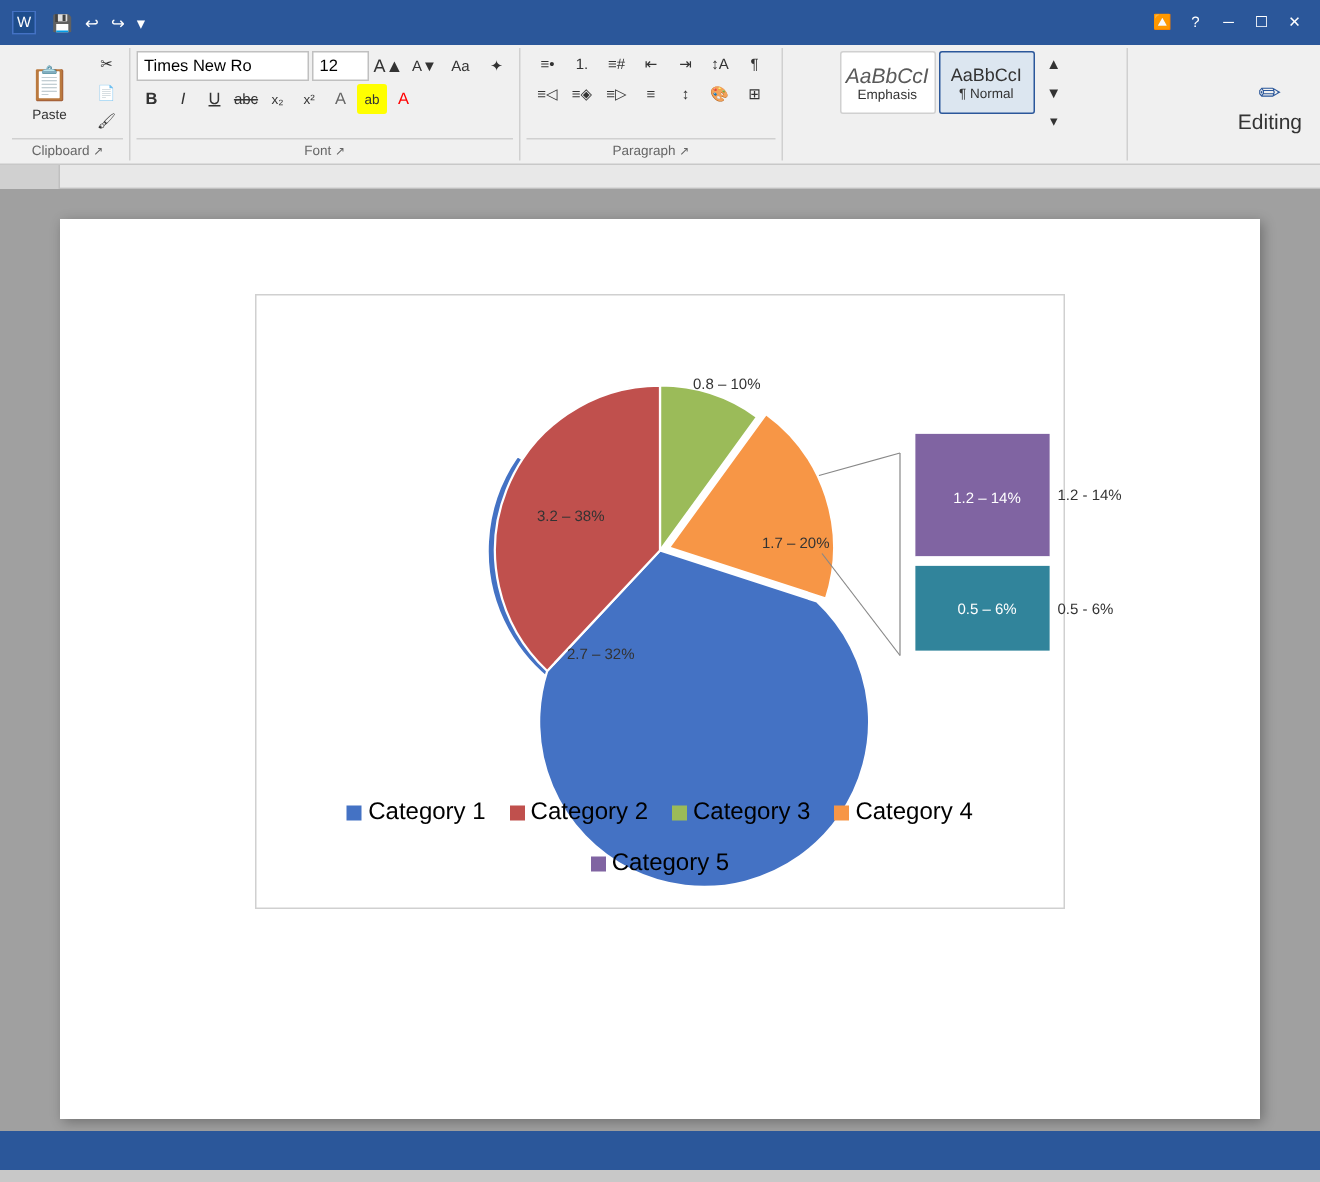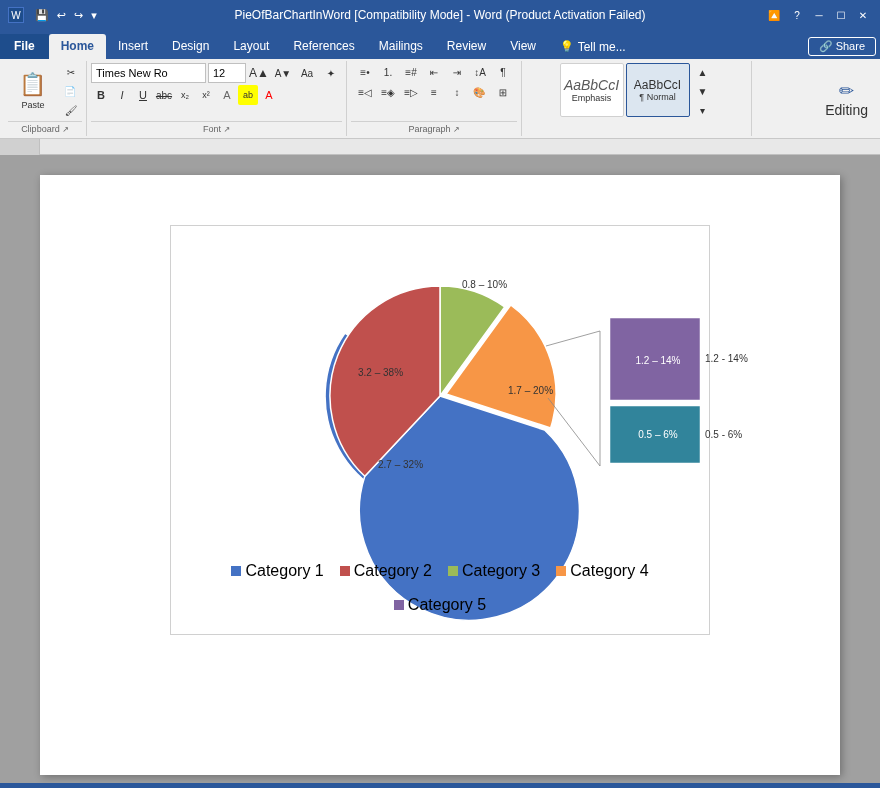--- a/index.html
+++ b/index.html
@@ -123,21 +123,21 @@
       border: 1px solid transparent;
     }
     .fmt-btn.bold { font-weight: bold; }
     .fmt-btn.italic { font-style: italic; }
     .fmt-btn.underline { text-decoration: underline; }
 
     
     .para-btn-row { display: flex; gap: 1px; }
     .style-item {
       width: 64px;
-      height: 54px;
+      height: 42px;
       display: flex;
       flex-direction: column;
       align-items: center;
       justify-content: center;
       border: 1px solid #d0d0d0;
       background: white;
       cursor: pointer;
       border-radius: 2px;
       font-size: 10px;
       padding: 2px;
@@ -247,47 +247,30 @@
 <div class="title-bar">
   <div class="title-bar-left">
     <div class="title-icon">W</div>
     <div class="qat">
       <span class="qat-btn">💾</span>
       <span class="qat-btn">↩</span>
       <span class="qat-btn">↪</span>
       <span class="qat-btn">▾</span>
     </div>
   </div>
-  <div class="title-bar-center">PieOfBarChartInWord [Compatibility Mode] - Word (Product Activation Failed)</div>
   <div class="title-bar-right">
     <span class="win-btn">🔼</span>
     <span class="win-btn">?</span>
     <span class="win-btn">─</span>
     <span class="win-btn">☐</span>
     <span class="win-btn close">✕</span>
   </div>
 </div>
 
 <div class="ribbon">
-  <div class="ribbon-tabs">
-    <div class="ribbon-tab" style="background:#1e4d8c; border-radius:0; padding: 5px 14px; font-weight:bold;">File</div>
-    <div class="ribbon-tab active">Home</div>
-    <div class="ribbon-tab">Insert</div>
-    <div class="ribbon-tab">Design</div>
-    <div class="ribbon-tab">Layout</div>
-    <div class="ribbon-tab">References</div>
-    <div class="ribbon-tab">Mailings</div>
-    <div class="ribbon-tab">Review</div>
-    <div class="ribbon-tab">View</div>
-    <div class="ribbon-tab" style="display:flex;align-items:center;gap:4px;">
-      <span style="font-size:11px;">💡</span> Tell me...
-    </div>
-    <div style="flex:1;"></div>
-    <div class="ribbon-tab" style="background:#2b579a; color:white; border:1px solid white; border-radius:3px; margin:3px 4px; padding:2px 10px; font-size:11px;">🔗 Share</div>
-  </div>
 
   <div class="ribbon-content">
 
     <div class="ribbon-group" style="width:70px;">
       <div class="ribbon-group-content">
         <div class="ribbon-btn-large" style="width:50px;">
           <div style="font-size:22px;">📋</div>
           <span style="font-size:9px;">Paste</span>
         </div>
         <div style="display:flex;flex-direction:column;gap:1px;justify-content:center;">

